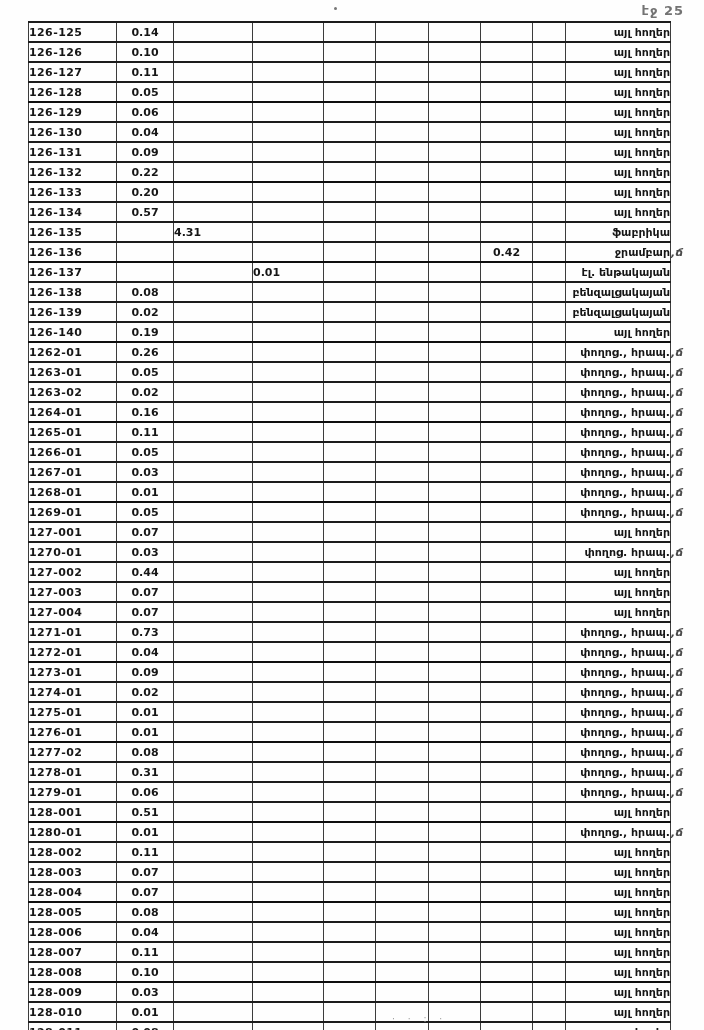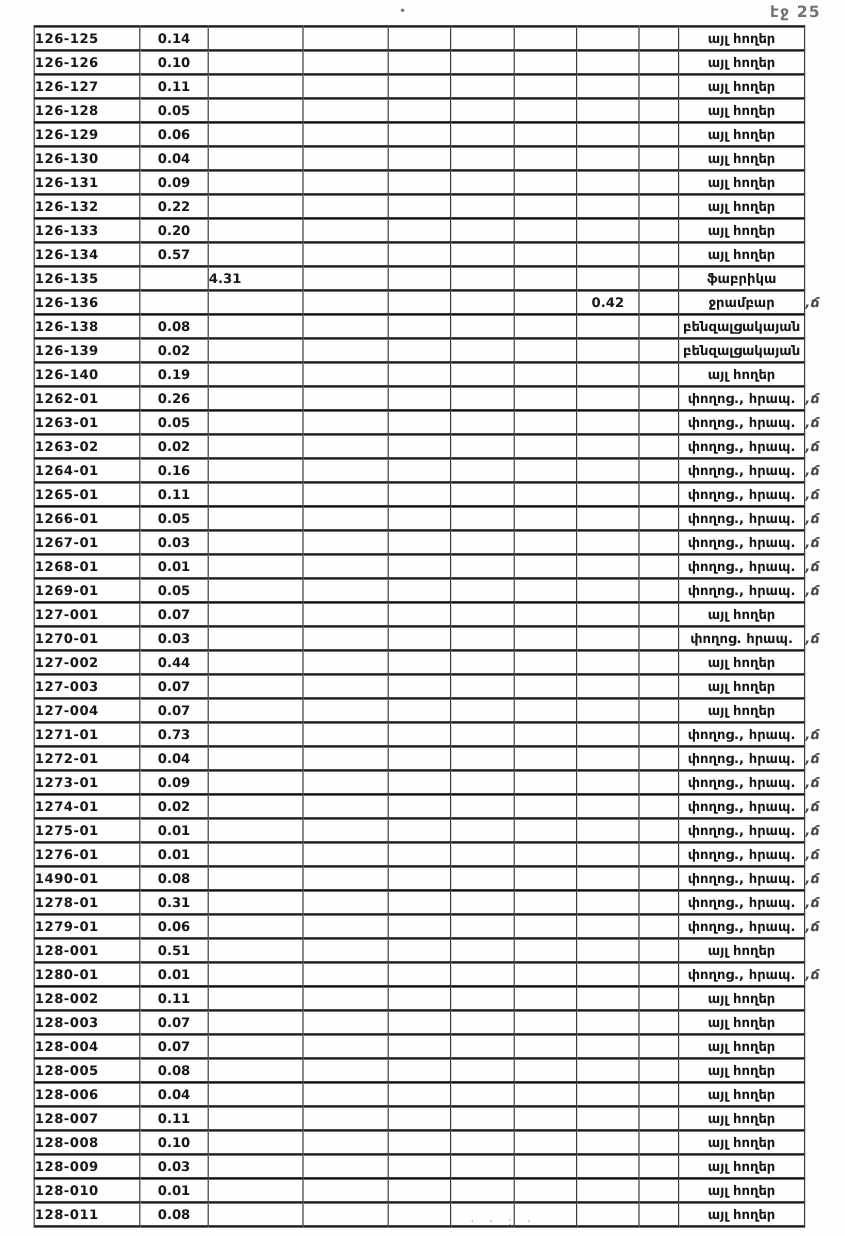--- a/index.html
+++ b/index.html
@@ -34,21 +34,21 @@
     overflow:hidden;
     vertical-align:middle;
   }
   table.scan-table tr:nth-child(4n) td{border-bottom-color:#0e0e0e;}
   table.scan-table tr:nth-child(7n) td{border-bottom-style:dashed;border-bottom-color:#2b2b2b;}
   td.id-cell{padding-left:9px;text-align:left;border-left-width:2px;letter-spacing:.4px;}
   td.num-cell{text-align:center;}
   td.c3-cell{text-align:left;padding-left:14px;}
   td.c4-cell{text-align:left;padding-left:8px;}
   td.c8-cell{text-align:center;}
-  td.label-cell{padding-left:5px;text-align:center;border-right-width:2px;font-weight:bold;}
+  td.label-cell{padding-left:5px;text-align:right;border-right-width:2px;font-weight:bold;}
   td.note-cell{
     border:none !important;
     font-size:8px;font-weight:normal;color:#4a4a4a;
     padding-left:7px;text-align:left;font-style:italic;
   }
   .scan-artifact-footer{
     position:absolute;left:392px;top:1014px;
     font-size:9px;color:#9a9a9a;letter-spacing:5px;
   }
   .scan-artifact-dot{
@@ -228,20 +228,33 @@
           <td class="c4-cell"></td>
           <td class="num-cell"></td>
           <td class="num-cell"></td>
           <td class="num-cell"></td>
           <td class="c8-cell">0.42</td>
           <td class="num-cell"></td>
           <td class="label-cell">ջրամբար</td>
           <td class="note-cell">,ճ</td>
         </tr>
         <tr>
+          <td class="id-cell">126-137</td>
+          <td class="num-cell"></td>
+          <td class="c3-cell"></td>
+          <td class="c4-cell">0.01</td>
+          <td class="num-cell"></td>
+          <td class="num-cell"></td>
+          <td class="num-cell"></td>
+          <td class="c8-cell"></td>
+          <td class="num-cell"></td>
+          <td class="label-cell">էլ. ենթակայան</td>
+          <td class="note-cell"></td>
+        </tr>
+        <tr>
           <td class="id-cell">126-138</td>
           <td class="num-cell">0.08</td>
           <td class="c3-cell"></td>
           <td class="c4-cell"></td>
           <td class="num-cell"></td>
           <td class="num-cell"></td>
           <td class="num-cell"></td>
           <td class="c8-cell"></td>
           <td class="num-cell"></td>
           <td class="label-cell">բենզալցակայան</td>
@@ -527,21 +540,21 @@
           <td class="c4-cell"></td>
           <td class="num-cell"></td>
           <td class="num-cell"></td>
           <td class="num-cell"></td>
           <td class="c8-cell"></td>
           <td class="num-cell"></td>
           <td class="label-cell">փողոց., հրապ.</td>
           <td class="note-cell">,ճ</td>
         </tr>
         <tr>
-          <td class="id-cell">1490-01</td>
+          <td class="id-cell">1277-02</td>
           <td class="num-cell">0.08</td>
           <td class="c3-cell"></td>
           <td class="c4-cell"></td>
           <td class="num-cell"></td>
           <td class="num-cell"></td>
           <td class="num-cell"></td>
           <td class="c8-cell"></td>
           <td class="num-cell"></td>
           <td class="label-cell">փողոց., հրապ.</td>
           <td class="note-cell">,ճ</td>

